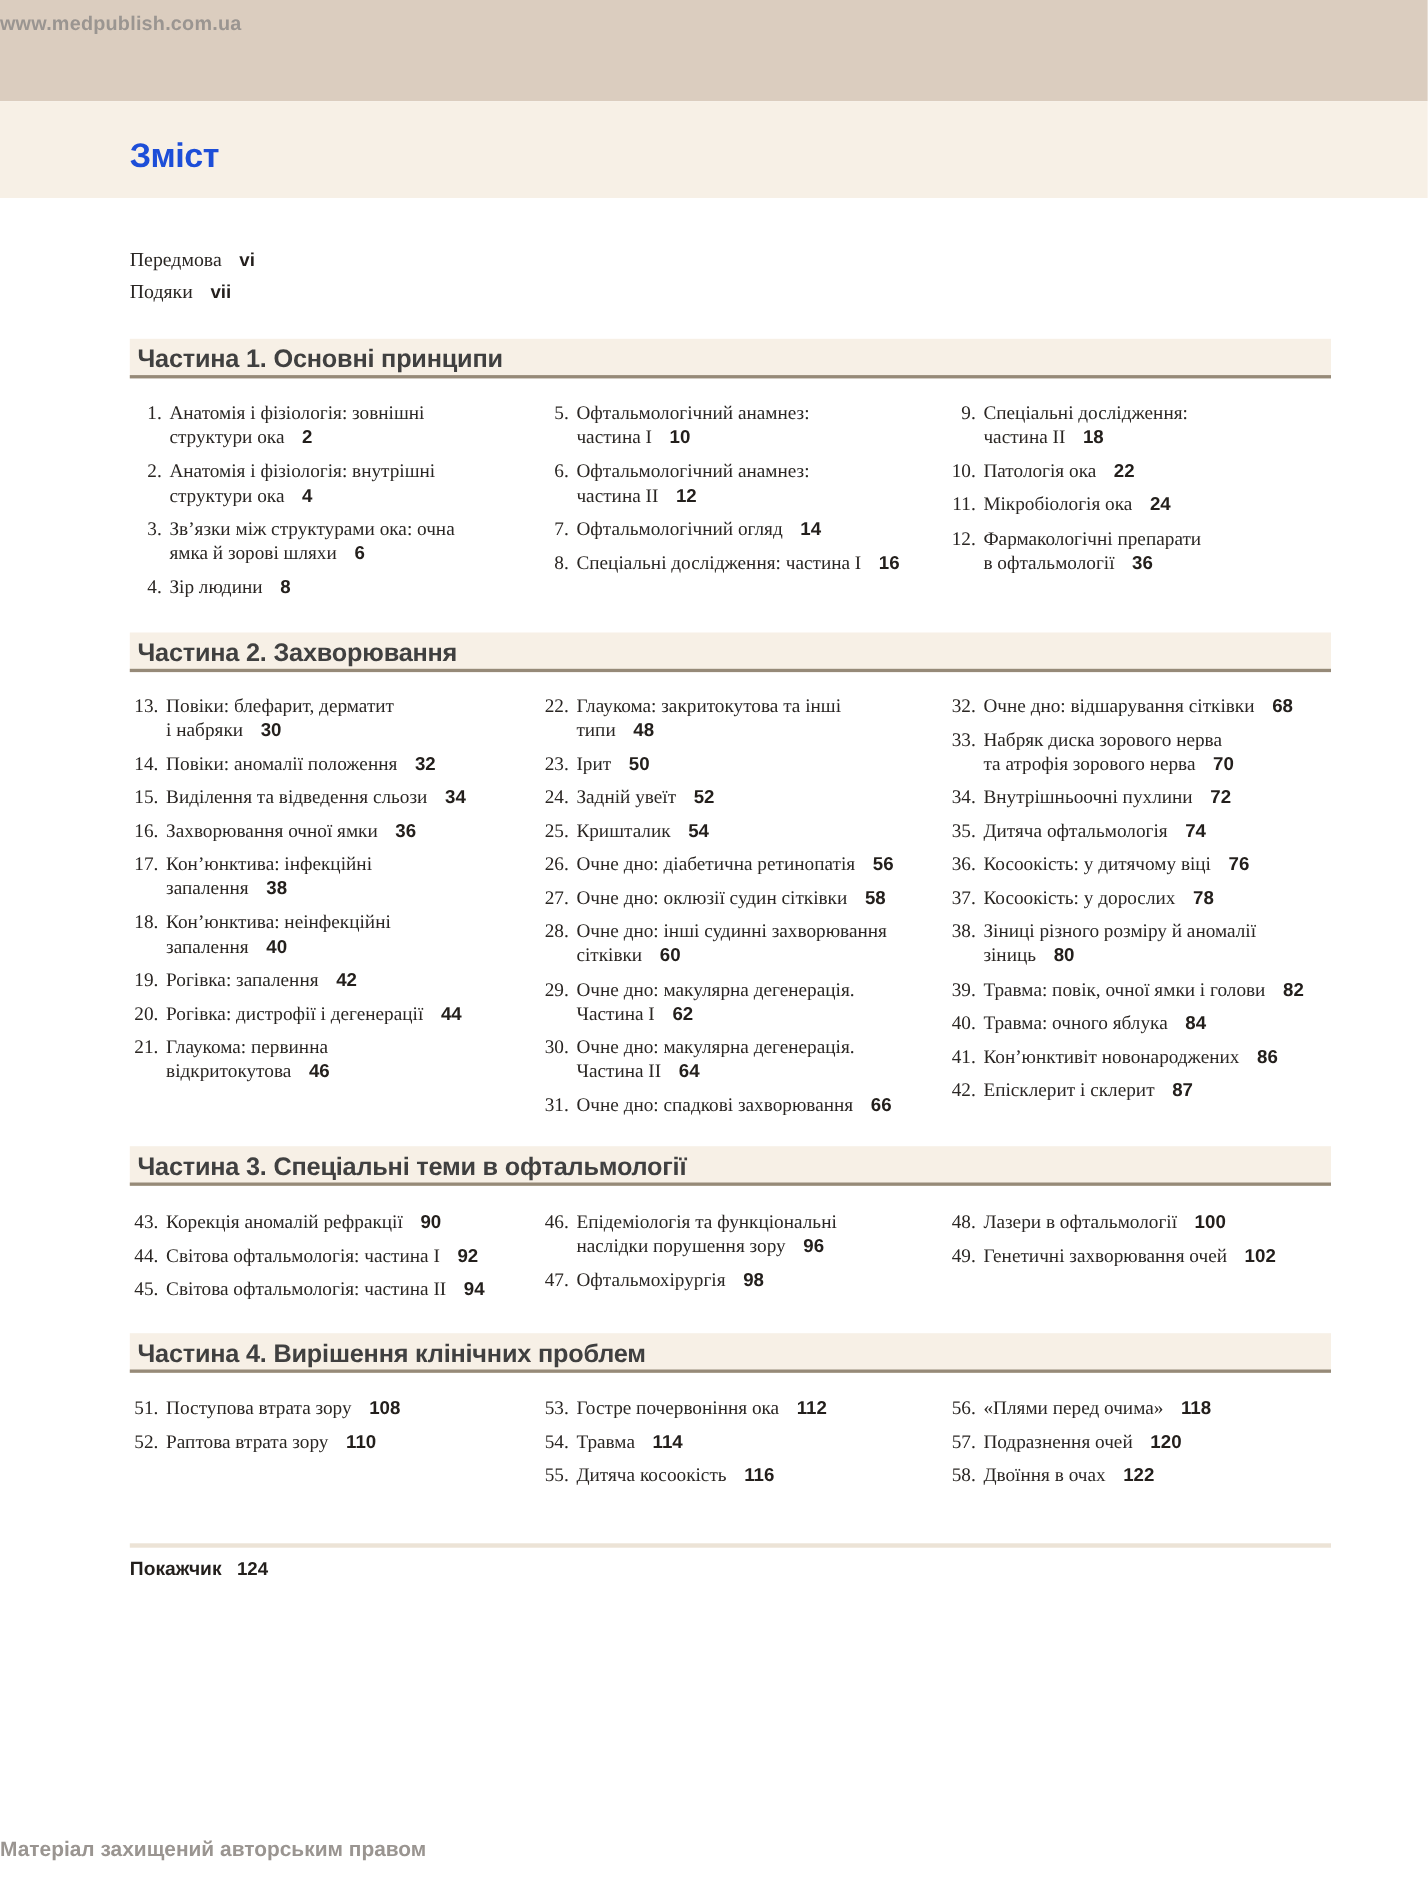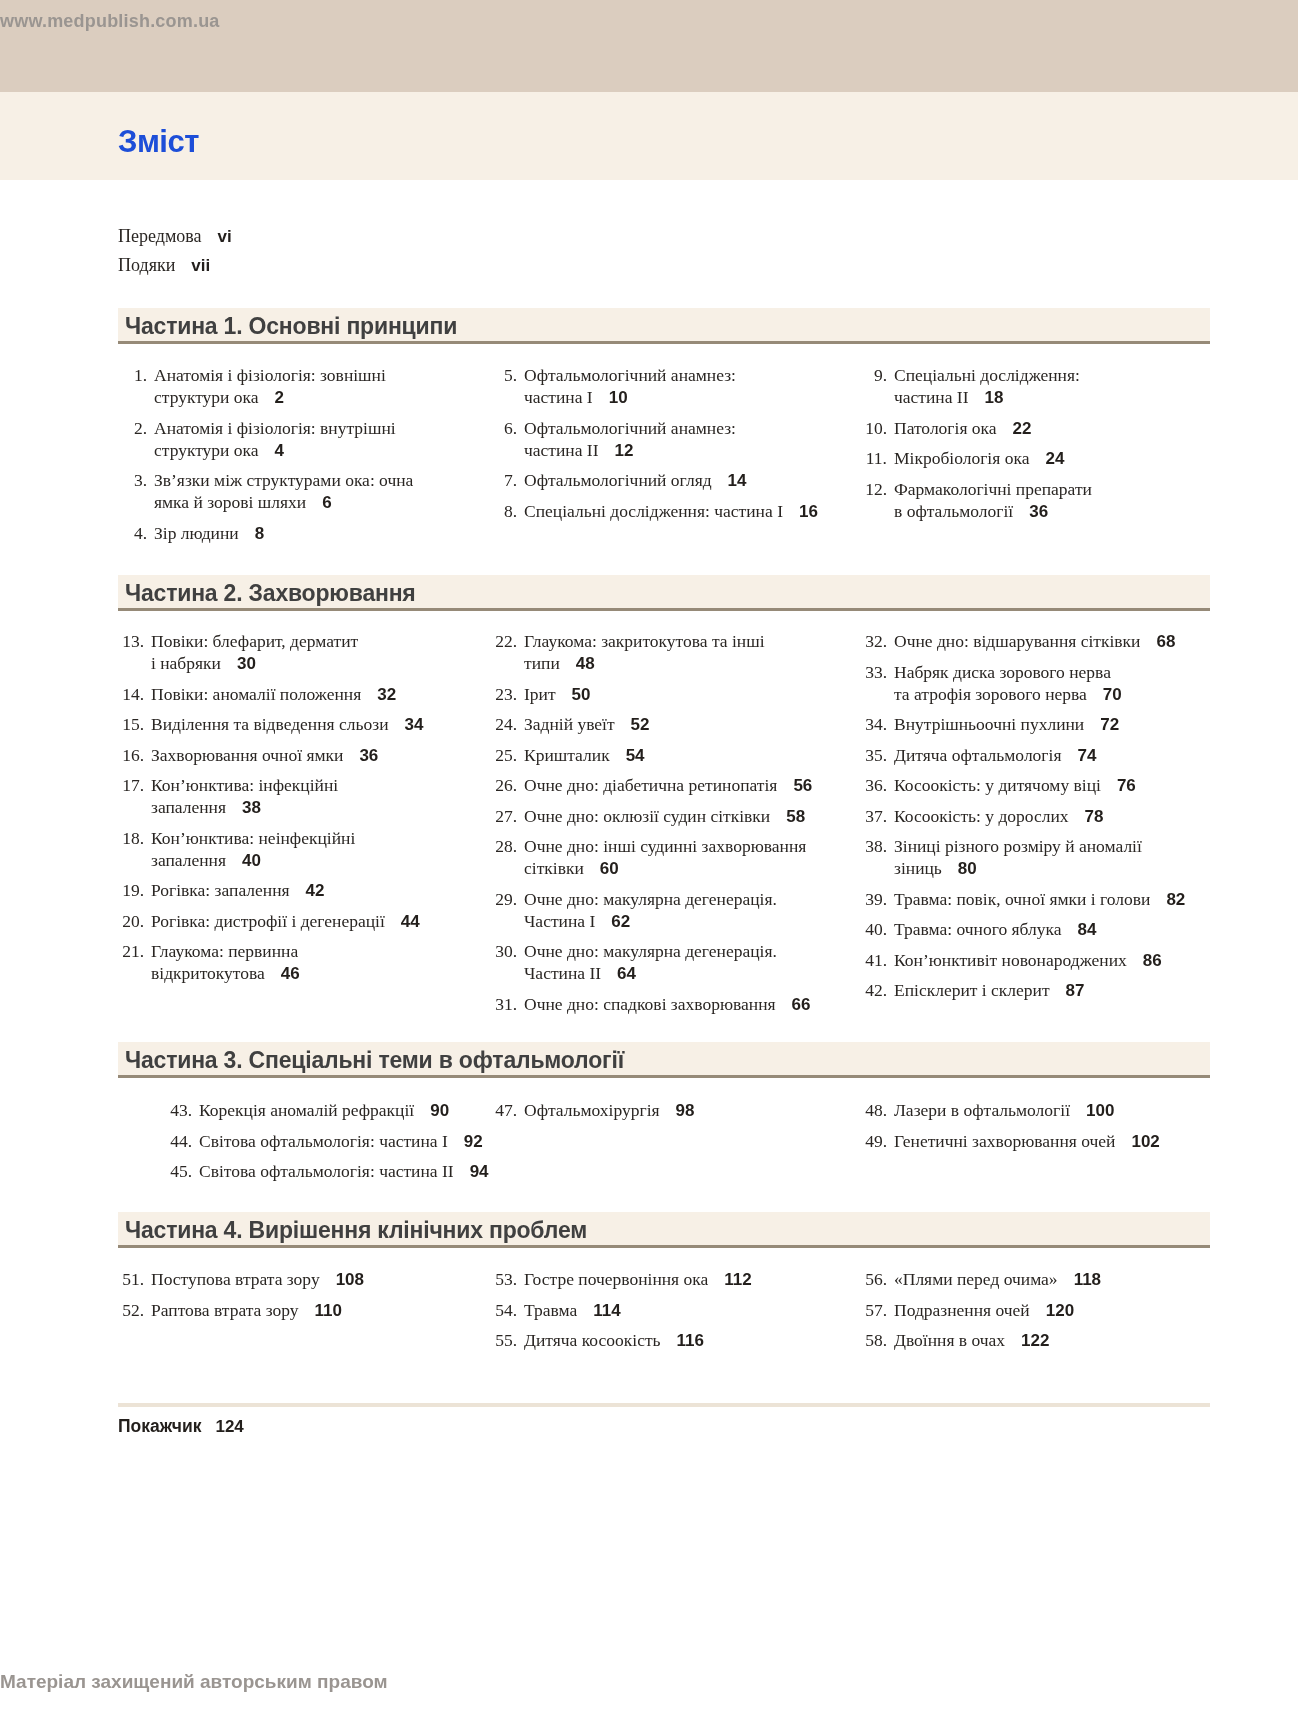--- a/index.html
+++ b/index.html
@@ -374,41 +374,48 @@
           <span class="txt">
             <span class="line"><span>Епісклерит і склерит</span><span class="pg">87</span></span>
           </span>
         </div>
       </div>
     </div>
     <div class="part-header" style="top: 1042px;">
       <span class="part-title">Частина 3. Спеціальні теми в офтальмології</span>
     </div>
     <div class="cols" style="top: 1099px;">
-      <div class="col" style="left: -3px; margin-left: 48px;">
+      <div class="col" style="left: -3px;">
         <div class="entry">
           <span class="num">43.</span>
           <span class="txt">
             <span class="line"><span>Корекція аномалій рефракції</span><span class="pg">90</span></span>
           </span>
         </div>
         <div class="entry">
           <span class="num">44.</span>
           <span class="txt">
             <span class="line"><span>Світова офтальмологія: частина I</span><span class="pg">92</span></span>
           </span>
         </div>
         <div class="entry">
           <span class="num">45.</span>
           <span class="txt">
             <span class="line"><span>Світова офтальмологія: частина II</span><span class="pg">94</span></span>
           </span>
         </div>
       </div>
       <div class="col" style="left: 370px;">
+        <div class="entry">
+          <span class="num">46.</span>
+          <span class="txt">
+            <span class="line"><span>Епідеміологія та функціональні</span></span>
+            <span class="line"><span>наслідки порушення зору</span><span class="pg">96</span></span>
+          </span>
+        </div>
         <div class="entry">
           <span class="num">47.</span>
           <span class="txt">
             <span class="line"><span>Офтальмохірургія</span><span class="pg">98</span></span>
           </span>
         </div>
       </div>
       <div class="col" style="left: 740px;">
         <div class="entry">
           <span class="num">48.</span>

